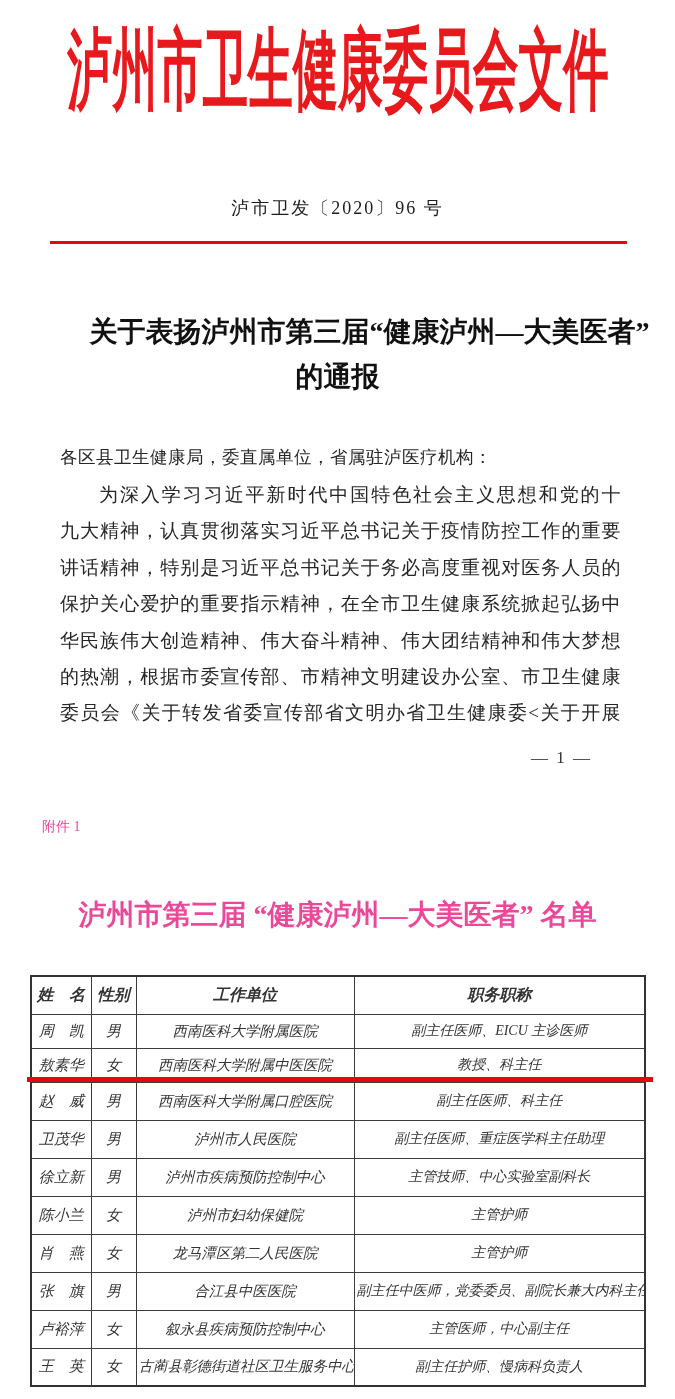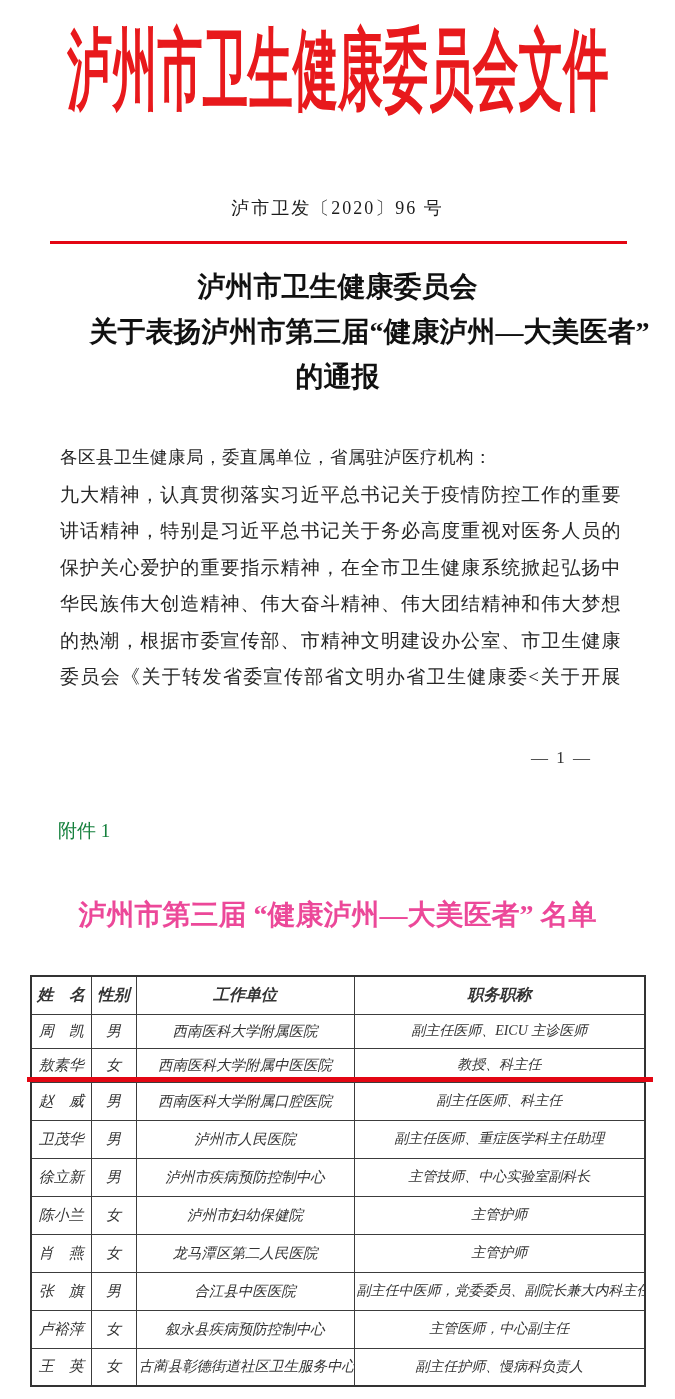--- a/index.html
+++ b/index.html
@@ -30,21 +30,21 @@
     line-height:26px;letter-spacing:0.5px;color:#262626;white-space:nowrap;}
   
   .bodyblock{position:absolute;top:477px;left:60px;width:561px;color:#262626;}
   .bline{font-size:19px;line-height:36.4px;text-align:justify;text-align-last:justify;
     letter-spacing:0.5px;}
   .bline.indent{text-indent:39px;}
   
   .pagenum{position:absolute;top:748px;right:83px;font-size:17px;color:#333;
     letter-spacing:2px;}
   
-  .attach{position:absolute;top:818px;left:58px;font-size:19px;color:#15803d;}
+  .attach{position:absolute;top:818px;left:42px;font-size:14px;color:#ec4899;}
   
   .roster-title{position:absolute;top:896px;left:0;width:675px;text-align:center;
     font-size:28px;font-weight:bold;color:#ec4899;white-space:nowrap;}
   
   table.roster{position:absolute;top:975px;left:30px;width:614px;
     border-collapse:collapse;table-layout:fixed;color:#333;font-style:italic;}
   table.roster th,table.roster td{
     border:1px solid #3c3c3c;text-align:center;vertical-align:middle;
     padding:0 2px;overflow:hidden;white-space:nowrap;}
   table.roster{border:2px solid #333;}
@@ -66,27 +66,27 @@
 <div class="page">
 
   <div class="banner">
     <span class="banner-text">泸州市卫生健康委员会文件</span>
   </div>
 
   <div class="docnum">泸市卫发〔2020〕96 号</div>
 
   <div class="rule"></div>
 
-  <div class="title t1">泸州市卫生健康委员会</div>
   <div class="title t2">关于表扬泸州市第三届“健康泸州—大美医者”</div>
   <div class="title t3">的通报</div>
 
   <div class="salutation">各区县卫生健康局，委直属单位，省属驻泸医疗机构：</div>
 
   <div class="bodyblock">
+    <div class="bline indent">为深入学习习近平新时代中国特色社会主义思想和党的十</div>
     <div class="bline">九大精神，认真贯彻落实习近平总书记关于疫情防控工作的重要</div>
     <div class="bline">讲话精神，特别是习近平总书记关于务必高度重视对医务人员的</div>
     <div class="bline">保护关心爱护的重要指示精神，在全市卫生健康系统掀起弘扬中</div>
     <div class="bline">华民族伟大创造精神、伟大奋斗精神、伟大团结精神和伟大梦想</div>
     <div class="bline">的热潮，根据市委宣传部、市精神文明建设办公室、市卫生健康</div>
     <div class="bline">委员会《关于转发省委宣传部省文明办省卫生健康委&lt;关于开展</div>
   </div>
 
   <div class="pagenum">— 1 —</div>
 

